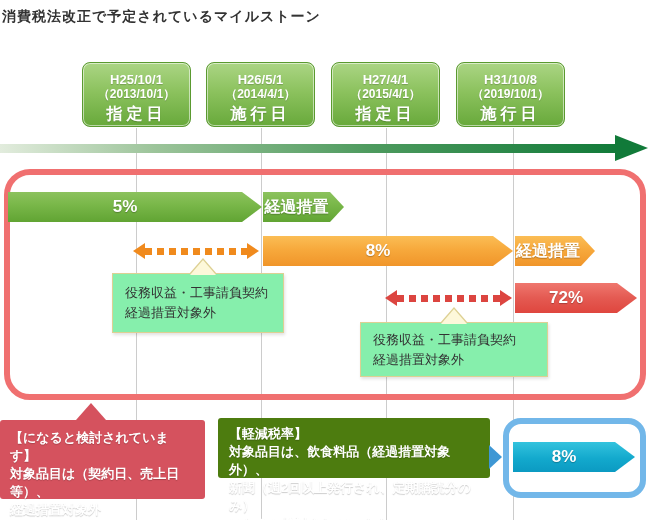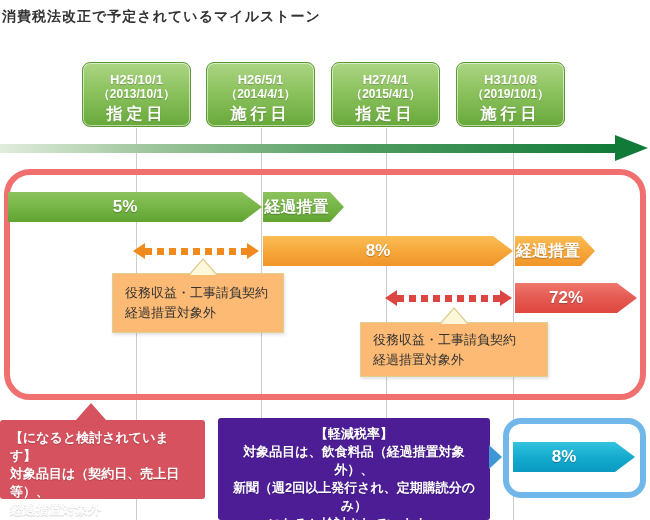--- a/index.html
+++ b/index.html
@@ -55,38 +55,38 @@
   .da-orange{left:133px;top:243px;width:126px;}
   .da-orange .dots{background:repeating-linear-gradient(90deg,#f08a1d 0 7px,transparent 7px 12px);}
   .da-orange .head.l{border-right:12px solid #f08a1d;}
   .da-orange .head.r{border-left:12px solid #f08a1d;}
   .da-red{left:385px;top:290px;width:127px;}
   .da-red .dots{background:repeating-linear-gradient(90deg,#dc4540 0 7px,transparent 7px 12px);}
   .da-red .head.l{border-right:12px solid #dc4540;}
   .da-red .head.r{border-left:12px solid #dc4540;}
 
   
-  .callout{position:absolute;background:#fdba74;border:1px solid #ddd093;box-sizing:border-box;
+  .callout{position:absolute;background:#86efac;border:1px solid #ddd093;box-sizing:border-box;
     font-size:13px;color:#333;line-height:20px;padding:9px 12px;box-shadow:1px 2px 3px rgba(0,0,0,.12);}
   .co1{left:112px;top:273px;width:172px;height:60px;}
   .co2{left:360px;top:322px;width:188px;height:55px;padding-top:7px;}
   .callout .tip-b{position:absolute;top:-16px;width:0;height:0;
     border-left:14px solid transparent;border-right:14px solid transparent;border-bottom:16px solid #ddd093;}
   .callout .tip-f{position:absolute;top:-14px;width:0;height:0;
     border-left:13px solid transparent;border-right:13px solid transparent;border-bottom:15px solid #fdf8da;}
   .co1 .tip-b{left:76px;} .co1 .tip-f{left:77px;}
   .co2 .tip-b{left:79px;} .co2 .tip-f{left:80px;}
 
   
   .note{position:absolute;color:#fff;font-weight:bold;font-size:13px;line-height:18px;
     padding:9px 10px;box-sizing:border-box;border-radius:3px;text-shadow:0 1px 1px rgba(0,0,0,.2);}
   .note-red{left:0;top:420px;width:205px;height:79px;background:#d5525e;}
   .note-red-tip{position:absolute;left:76px;top:403px;width:0;height:0;
     border-left:15px solid transparent;border-right:15px solid transparent;border-bottom:17px solid #d5525e;}
-  .note-blue{left:218px;top:418px;width:272px;height:102px;background:#4c1d95;padding:7px 11px;text-align:center;}
+  .note-blue{left:218px;top:418px;width:272px;height:60px;background:#4d7c0f;padding:7px 11px;}
   .note-blue-tip{position:absolute;left:489px;top:445px;width:0;height:0;
     border-top:12px solid transparent;border-bottom:12px solid transparent;border-left:13px solid #3e97d4;}
 
   
   .blue-frame{position:absolute;left:503px;top:418px;width:143px;height:80px;box-sizing:border-box;
     border:6px solid #72b7e9;border-radius:18px;background:#fff;}
 </style>
 </head>
 <body>
 

